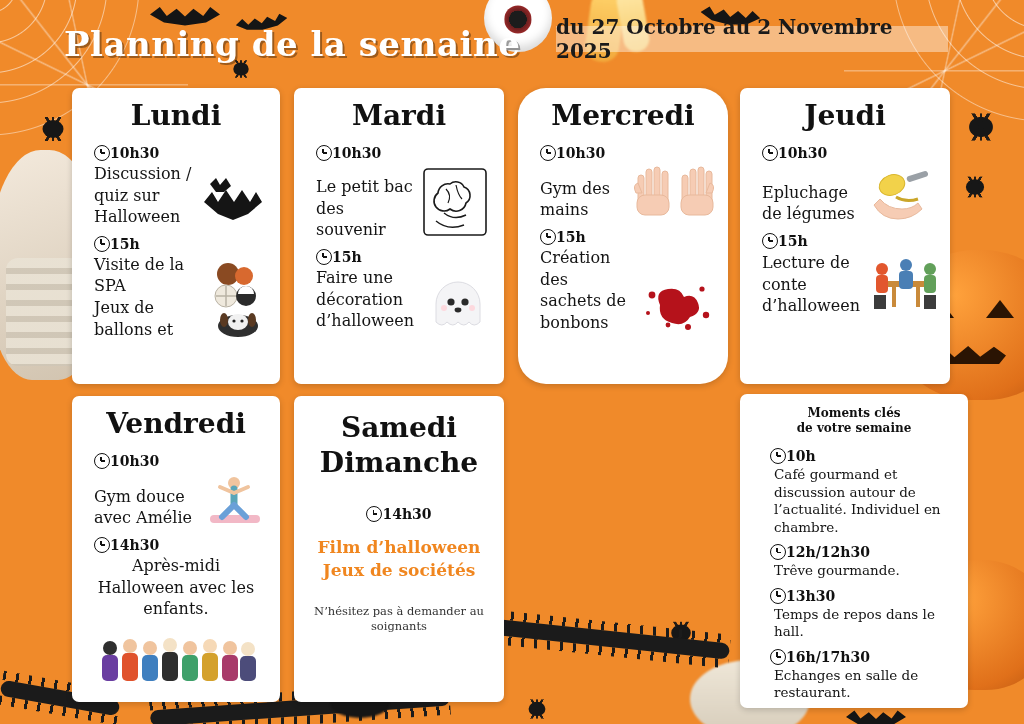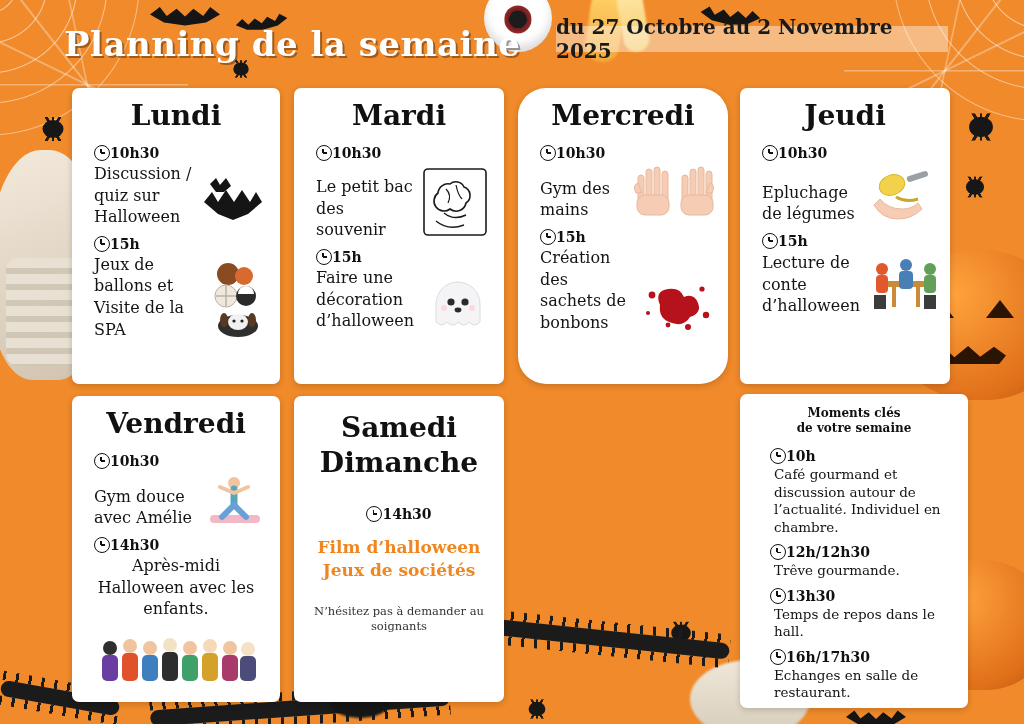--- a/index.html
+++ b/index.html
@@ -181,22 +181,22 @@
       <path d="M10 8 L16 2 L20 9 L26 2 L31 10 L24 16 L16 16 Z" fill="#151515"></path>
     </svg>
   </div>
 
   <div class="timerow">
     <span class="clock"></span>
     <span class="time">15h</span>
   </div>
   <div class="entry">
     <div>
+      <div class="etext">Visite de la SPA</div>
       <div class="etext">Jeux de ballons et</div>
-      <div class="etext">Visite de la SPA</div>
     </div>
     <svg class="art" width="58" height="80" viewBox="0 0 58 80">
       <circle cx="20" cy="14" r="11" fill="#8a4a22"></circle>
       <circle cx="36" cy="16" r="9" fill="#d8692f"></circle>
       <circle cx="18" cy="36" r="11" fill="#efe9dd" stroke="#b9b2a4"></circle>
       <path d="M8 36 h20 M18 26 v20" stroke="#b9b2a4" stroke-width="1.5"></path>
       <circle cx="38" cy="36" r="10" fill="#2b2b2b"></circle>
       <path d="M30 34 a8 8 0 0 1 16 0 z" fill="#fff"></path>
       <ellipse cx="30" cy="66" rx="20" ry="11" fill="#2f2f2f"></ellipse>
       <ellipse cx="30" cy="62" rx="10" ry="8" fill="#f1f1f1"></ellipse>

